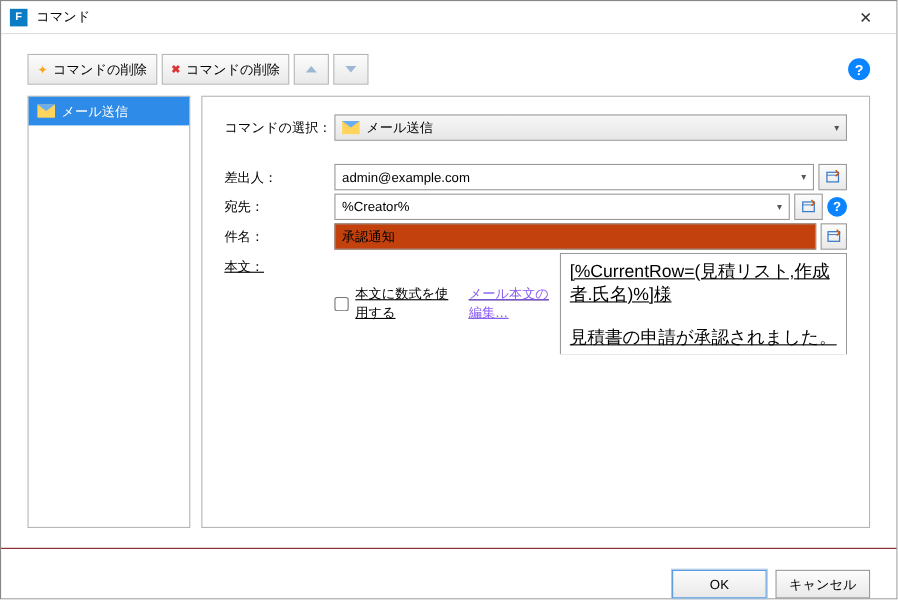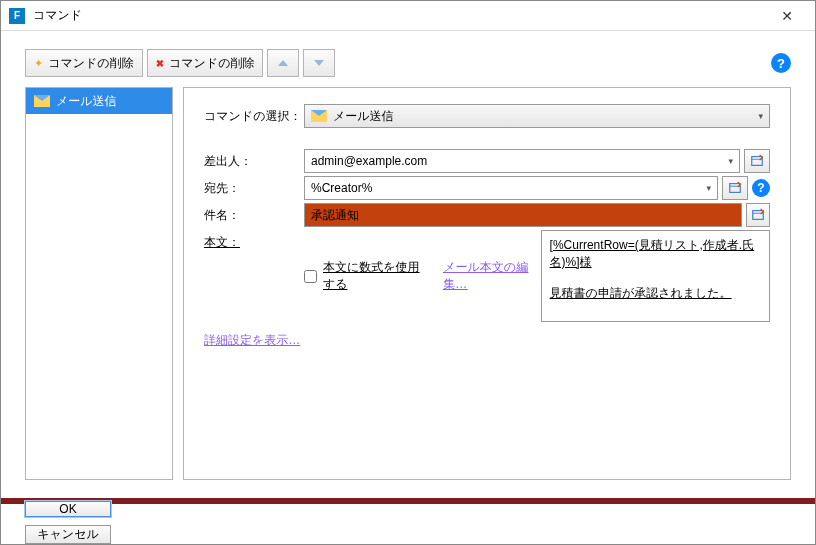--- a/index.html
+++ b/index.html
@@ -38,26 +38,26 @@
 .select { background: linear-gradient(#f7f7f7,#e6e6e6); display: flex; align-items: center; justify-content: space-between; cursor: pointer; }
 .select.wide { flex: 1; }
 .caret { font-size: 9px; color: #555; }
 .sqbtn { width: 26px; height: 24px; border: 1px solid #999; background: linear-gradient(#fcfcfc,#e9e9e9); display: flex; align-items: center; justify-content: center; cursor: pointer; }
 .sqbtn svg { width: 14px; height: 14px; }
 
 .body-section { display: flex; flex-direction: row; gap: 6px; flex: 1; }
 .body-top-row { display: flex; align-items: center; gap: 6px; }
 .chk { width: 13px; height: 13px; }
 .linklike { color: #8b5cf6; text-decoration: underline; cursor: pointer; }
-.body-textarea { border: 1px solid #999; height: 92px; padding: 6px 8px; font-family: inherit; font-size: 12px; white-space: pre-wrap; overflow: auto; background: #fff; }
+.body-textarea { border: 1px solid #999; height: 92px; padding: 6px 8px; font-family: inherit; font-size: 16px; white-space: pre-wrap; overflow: auto; background: #fff; }
 
 .adv-link { margin: 10px 0 16px 0; }
 .comment-row { border-top: 1px solid #ddd; padding-top: 12px; display: flex; align-items: center; }
 
-.footer { height: 46px; border-top: 6px solid #7f1d1d; display: flex; align-items: flex-start; justify-content: flex-end; gap: 8px; padding: 0 24px; flex-direction: column; }
+.footer { height: 46px; border-top: 1px solid #7f1d1d; display: flex; align-items: flex-end; justify-content: flex-end; gap: 8px; padding: 0 24px; }
 .fbtn { width: 86px; height: 26px; border: 1px solid #999; background: linear-gradient(#fcfcfc,#e9e9e9); font-family: inherit; font-size: 12px; cursor: pointer; }
 .fbtn.primary { border: 1px solid #4a90d9; outline: 1px solid #a6c8ea; }
 </style>
 </head>
 <body>
 
 <div class="window">
   <div class="titlebar">
     <div class="app-icon">F</div>
     <div class="title-text">コマンド</div>
@@ -165,23 +165,20 @@
               <span>本文に数式を使用する</span>
               <span style="width:8px;"></span>
               <span class="linklike">メール本文の編集…</span>
             </div>
             <div class="body-textarea">[%CurrentRow=(見積リスト,作成者.氏名)%]様
 
 見積書の申請が承認されました。</div>
           </div>
         </div>
 
-        <div class="adv-link">
-          <span class="linklike">詳細設定を表示…</span>
-        </div>
 
 
       </div>
     </div>
   </div>
 
   <div class="footer">
     <button class="fbtn primary">OK</button>
     <button class="fbtn">キャンセル</button>
   </div>

